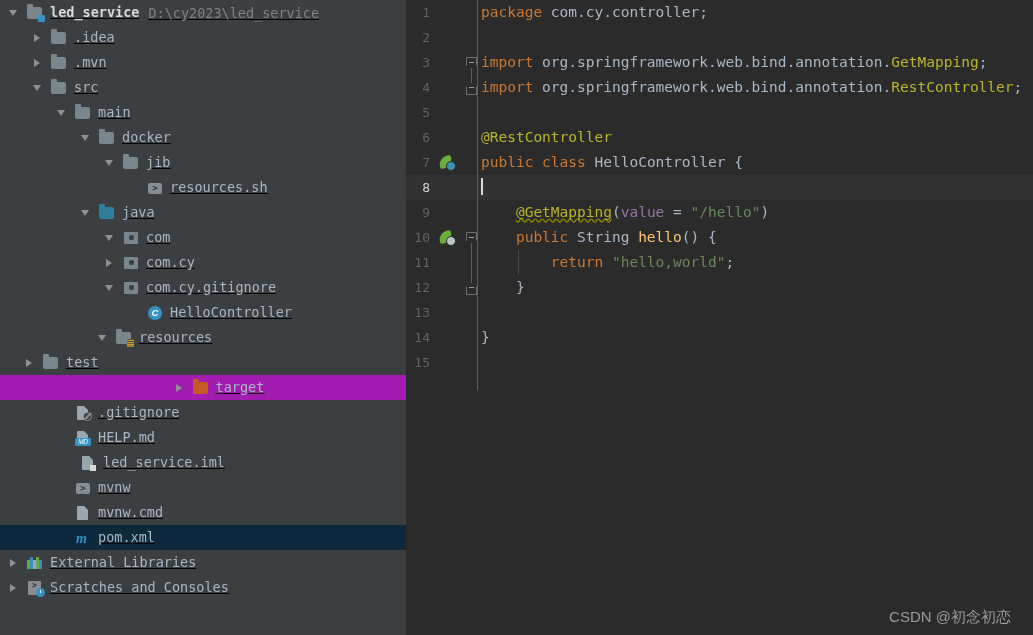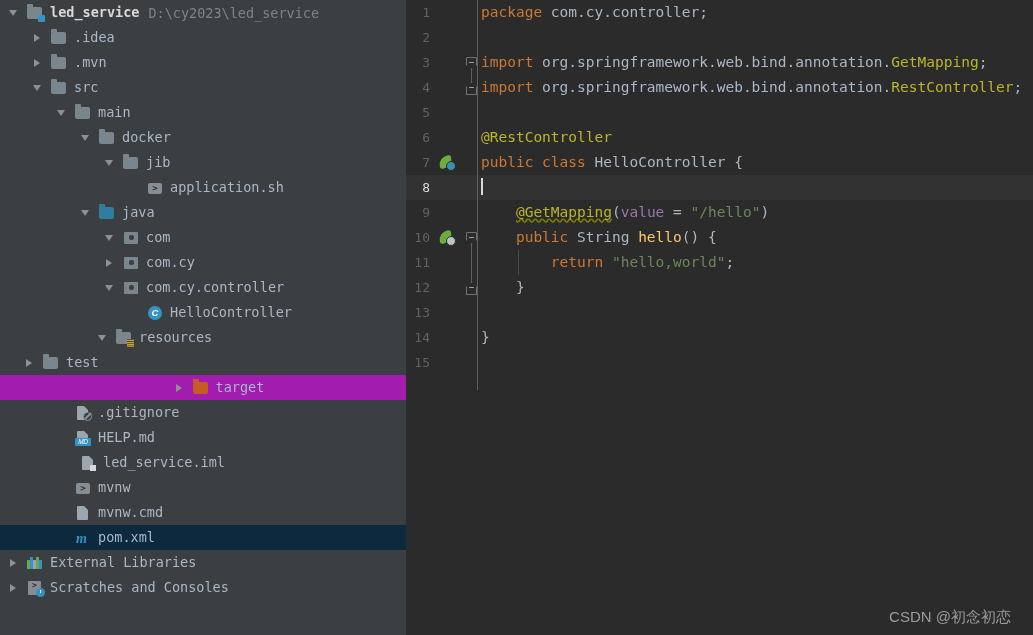--- a/index.html
+++ b/index.html
@@ -11,20 +11,21 @@
   }
   #app { display: flex; width: 1033px; height: 635px; }
 
   
   #sidebar {
     width: 406px; height: 635px;
     background: #3c3f41;
     position: relative;
     overflow: hidden;
     flex: 0 0 406px;
+    text-decoration: underline;
   }
   .tree-row {
     height: 25px;
     display: flex;
     align-items: center;
     position: relative;
     white-space: nowrap;
     font-size: 13.5px;
     color: #a9b7c6;
   }
@@ -217,21 +218,21 @@
         <span class="ico">
           <i class="fd fd-gray"></i>
         </span>
         <span class="label">jib</span>
       </div>
       <div class="tree-row" style="padding-left: 127px;">
         <span class="arrow" style="margin-right: 6px;"></span>
         <span class="ico">
           <i class="sh">&gt;</i>
         </span>
-        <span class="label">application.sh</span>
+        <span class="label">resources.sh</span>
       </div>
       <div class="tree-row" style="padding-left: 79px;">
         <span class="arrow down" style="margin-right: 6px;"></span>
         <span class="ico">
           <i class="fd fd-blue"></i>
         </span>
         <span class="label">java</span>
       </div>
       <div class="tree-row" style="padding-left: 103px;">
         <span class="arrow down" style="margin-right: 6px;"></span>
@@ -245,21 +246,21 @@
         <span class="ico">
           <i class="pkg"></i>
         </span>
         <span class="label">com.cy</span>
       </div>
       <div class="tree-row" style="padding-left: 103px;">
         <span class="arrow down" style="margin-right: 6px;"></span>
         <span class="ico">
           <i class="pkg"></i>
         </span>
-        <span class="label">com.cy.controller</span>
+        <span class="label">com.cy.gitignore</span>
       </div>
       <div class="tree-row" style="padding-left: 127px;">
         <span class="arrow" style="margin-right: 6px;"></span>
         <span class="ico">
           <i class="cls">C</i>
         </span>
         <span class="label">HelloController</span>
       </div>
       <div class="tree-row" style="padding-left: 79px; margin-left: 17px;">
         <span class="arrow down" style="margin-right: 6px;"></span>

